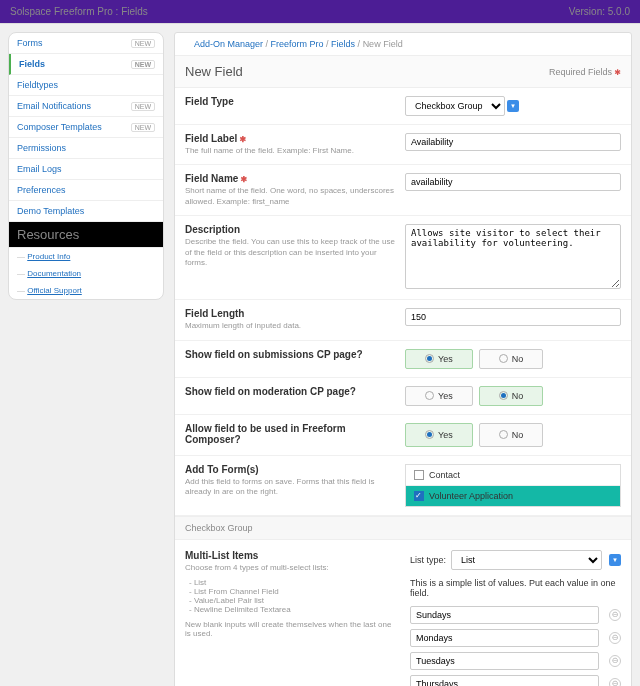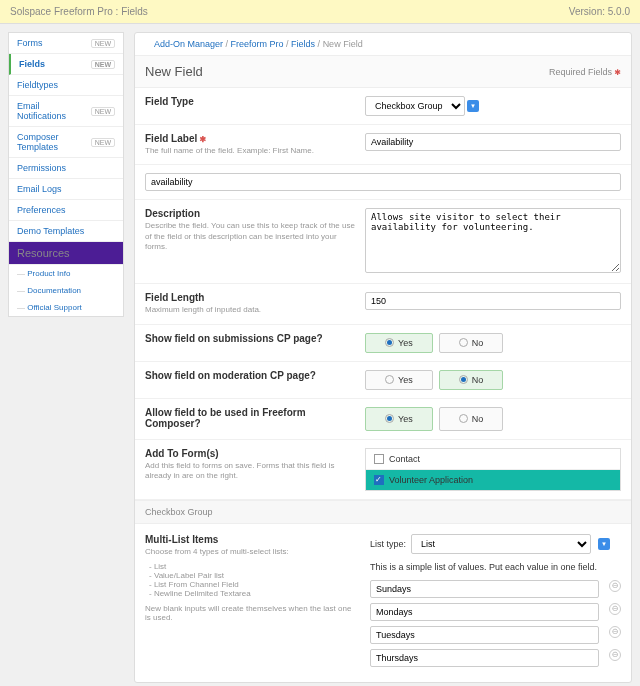--- a/index.html
+++ b/index.html
@@ -1,27 +1,27 @@
 <!DOCTYPE html>
 <html><head>
 <meta charset="utf-8">
 <style>
 *{box-sizing:border-box;margin:0;padding:0}
 body{font-family:-apple-system,Helvetica,Arial,sans-serif;font-size:10px;color:#333;background:#f0f0f0}
-.topbar{background:#fef9c3;border-bottom:1px solid #ddd;padding:6px 10px;display:flex;justify-content:space-between;color:#888;font-size:10px}
+.topbar{background:#4c1d95;border-bottom:1px solid #ddd;padding:6px 10px;display:flex;justify-content:space-between;color:#888;font-size:10px}
 .page{display:flex;padding:8px;gap:10px;align-items:flex-start}
-.sidebar{width:116px;background:#fff;border:1px solid #ddd;border-radius:0}
+.sidebar{width:156px;background:#fff;border:1px solid #ddd;border-radius:8px}
 .sb-item{display:flex;justify-content:space-between;align-items:center;padding:5px 8px;border-bottom:1px solid #eee;font-size:9px}
 .sb-item a{color:#1f6fbf;text-decoration:none}
 .sb-item.active{border-left:2px solid #4caf50;font-weight:bold}
 .sb-item.active a{color:#1f6fbf}
 .sb-badge{font-size:7px;color:#999;border:1px solid #ddd;padding:0 3px;border-radius:2px}
-.sb-header{background:#4c1d95;color:#888;padding:5px 8px;font-size:11px;border-bottom:1px solid #eee}
+.sb-header{background:#000000;color:#888;padding:5px 8px;font-size:13px;border-bottom:1px solid #eee}
 .sb-res{padding:4px 8px;font-size:8px}
-.sb-res a{color:#1f6fbf;}
+.sb-res a{color:#1f6fbf;text-decoration:underline}
 .sb-res::before{content:"— ";color:#bbb}
 .main{flex:1;background:#fff;border:1px solid #ddd;border-radius:3px}
 .crumbs{padding:6px 19px;font-size:9px;color:#999;border-bottom:1px solid #eee}
 .crumbs a{color:#1f6fbf;text-decoration:none}
 .panel-head{padding:8px 10px;display:flex;justify-content:space-between;align-items:center;border-bottom:1px solid #eee;background:#fafafa}
 .panel-head h2{font-size:13px;font-weight:normal;color:#555}
 .req-note{font-size:9px;color:#888}
 .req-note::after,.req::after{content:" ✱";color:#d9534f;font-size:8px}
 .row{display:flex;padding:8px 10px;border-bottom:1px solid #f0f0f0;gap:10px}
 .row .left{width:210px;flex-shrink:0}
@@ -46,21 +46,21 @@
 .multi-row{display:flex;padding:10px;gap:15px}
 .multi-row .ml{width:210px;flex-shrink:0}
 .multi-row .ml .lab{font-size:10px;font-weight:bold;margin-bottom:2px}
 .multi-row .ml .help{font-size:8px;color:#999;margin-bottom:6px}
 .multi-row .ml ul{list-style:none;padding-left:4px;font-size:8px;color:#999}
 .multi-row .ml ul li::before{content:"- "}
 .multi-row .mr{flex:1}
 .lt-row{font-size:9px;margin-bottom:8px;display:flex;align-items:center;gap:5px}
 .lt-row select{flex:1;max-width:180px}
 .lt-help{font-size:9px;margin-bottom:8px}
-.li-item{display:flex;align-items:flex-start;gap:10px;margin-bottom:5px}
+.li-item{display:flex;align-items:center;gap:10px;margin-bottom:5px}
 .li-item .inp{flex:1}
 .rm{width:12px;height:12px;border:1px solid #ccc;border-radius:50%;display:flex;align-items:center;justify-content:center;font-size:8px;color:#aaa;background:#fff;flex-shrink:0}
 .sel-wrap{display:inline-flex;align-items:center}
 .sel-ic{background:#3b8de8;color:#fff;width:12px;height:12px;display:inline-flex;align-items:center;justify-content:center;border-radius:2px;margin-left:2px;font-size:7px}
 </style>
 </head>
 <body>
 
 <div class="topbar">
   <span>Solspace Freeform Pro : Fields</span>
@@ -130,20 +130,24 @@
 
     <div class="row">
       <div class="left">
           <div class="lab req">Field Label</div>
           <div class="help">The full name of the field. Example: First Name.</div>
         </div>
       <div class="right"><input class="inp" value="Availability" style=""></div>
     </div>
 
     <div class="row">
+      <div class="left">
+          <div class="lab req">Field Name</div>
+          <div class="help">Short name of the field. One word, no spaces, underscores allowed. Example: first_name</div>
+        </div>
       <div class="right"><input class="inp" value="availability" style=""></div>
     </div>
 
     <div class="row">
       <div class="left">
           <div class="lab">Description</div>
           <div class="help">Describe the field. You can use this to keep track of the use of the field or this description can be inserted into your forms.</div>
         </div>
       <div class="right"><textarea class="ta" style="">Allows site visitor to select their availability for volunteering.</textarea></div>
     </div>
@@ -224,22 +228,22 @@
     </div>
 
     <div class="section-head">Checkbox Group</div>
 
     <div class="multi-row">
       <div class="ml">
         <div class="lab">Multi-List Items</div>
         <div class="help">Choose from 4 types of multi-select lists:</div>
         <ul>
           <li>List</li>
+          <li>List From Channel Field</li>
           <li>Value/Label Pair list</li>
-          <li>List From Channel Field</li>
           <li>Newline Delimited Textarea</li>
         </ul>
         <div class="help" style="margin-top:6px">New blank inputs will create themselves when the last one is used.</div>
       </div>
       <div class="mr">
         <div class="lt-row">
           <span>List type:</span>
           <select class="sel"><option>List</option></select>
           <span class="sel-ic">▾</span>
         </div>

